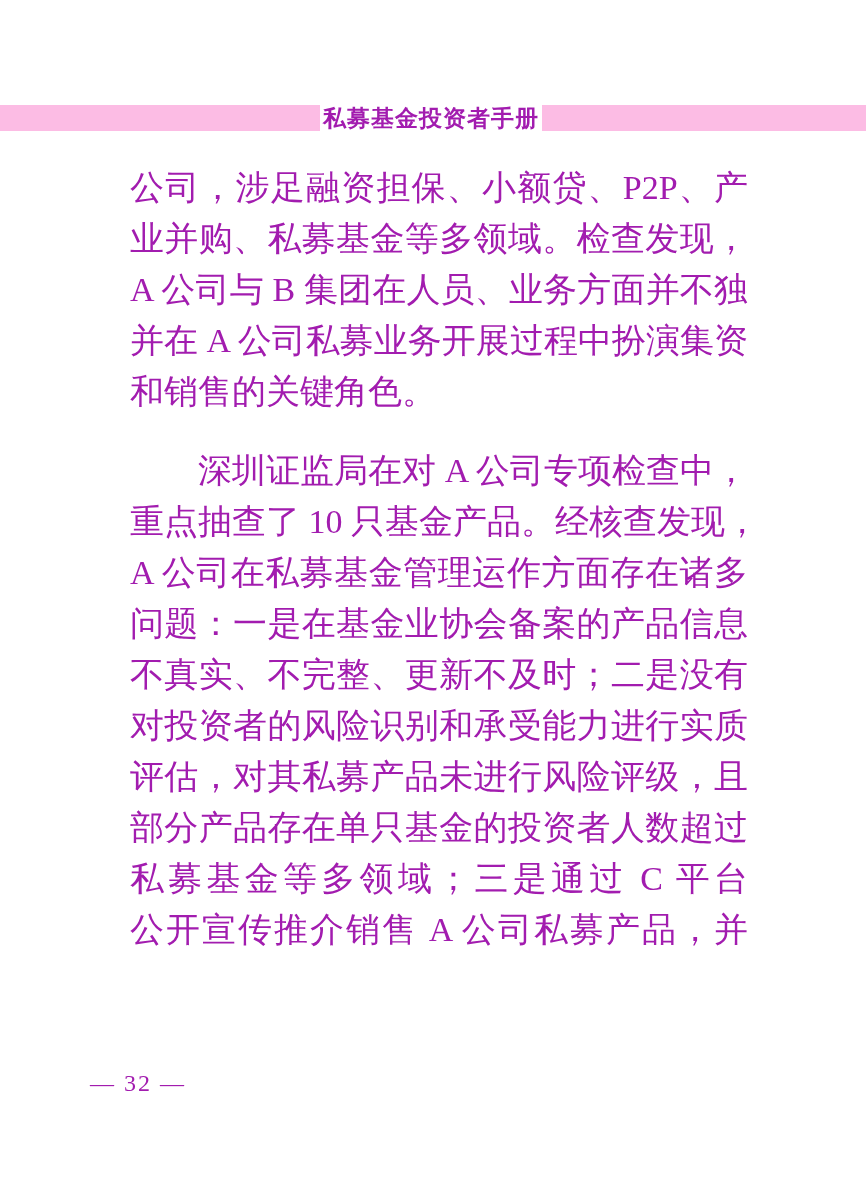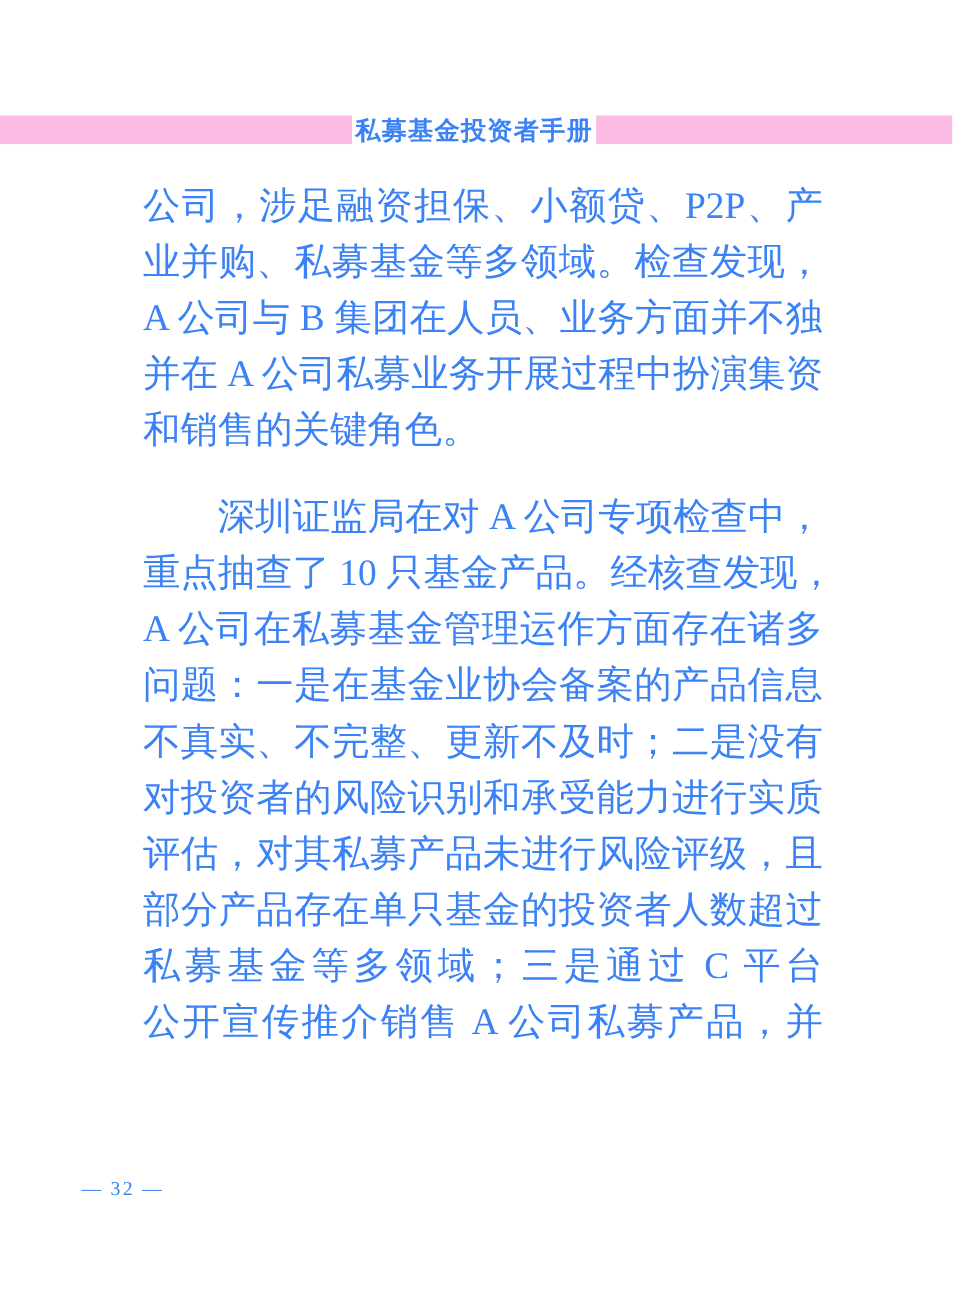--- a/index.html
+++ b/index.html
@@ -7,21 +7,21 @@
     padding: 0;
     background: #ffffff;
   }
   .page {
     position: relative;
     width: 866px;
     height: 1189px;
     background: #ffffff;
     overflow: hidden;
     font-family: "Liberation Serif", "DejaVu Serif", serif;
-    color: #3b82f6;
+    color: #a21caf;
   }
   
   .header-bar {
     position: absolute;
     top: 105px;
     height: 26px;
     background: #FCBCE4;
   }
   .header-bar.left  { left: 0;     width: 320px; }
   .header-bar.right { left: 542px; right: 0;     }
@@ -58,22 +58,22 @@
     text-align-last: left;
   }
   .line.indent {
     padding-left: 68px;
     margin-top: 28px;
   }
   
   .page-number {
     position: absolute;
     top: 1070px;
-    left: 74px;
-    font-size: 18px;
+    left: 90px;
+    font-size: 24px;
     letter-spacing: 2px;
     white-space: nowrap;
   }
 </style>
 </head>
 <body>
 
 <div class="page">
 
   <div class="header-bar left" style="background: rgb(252, 188, 228);"></div>

